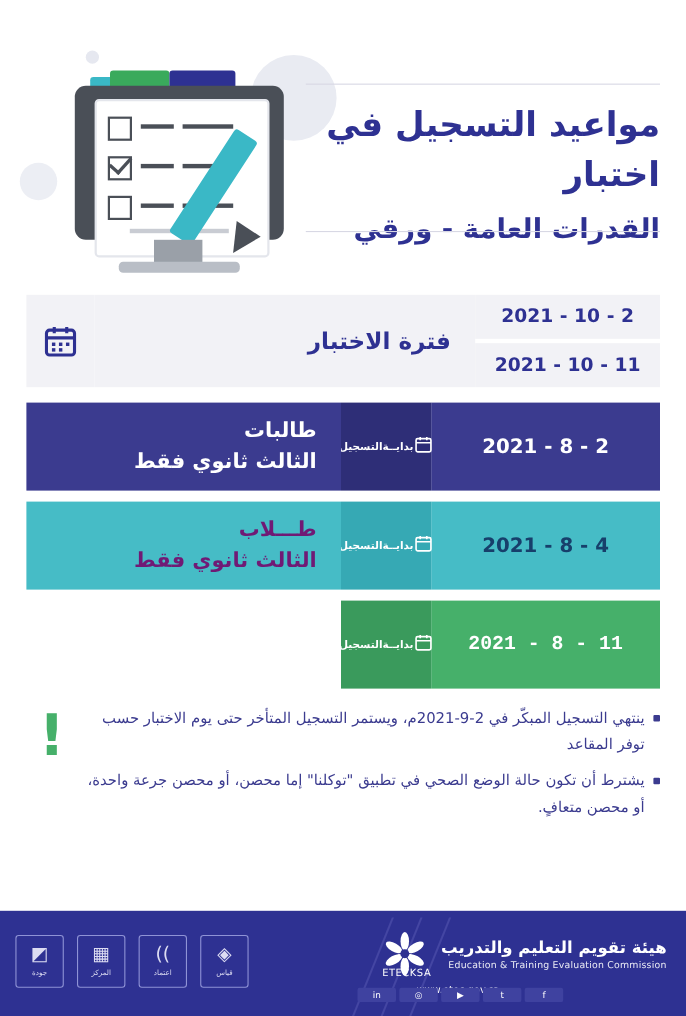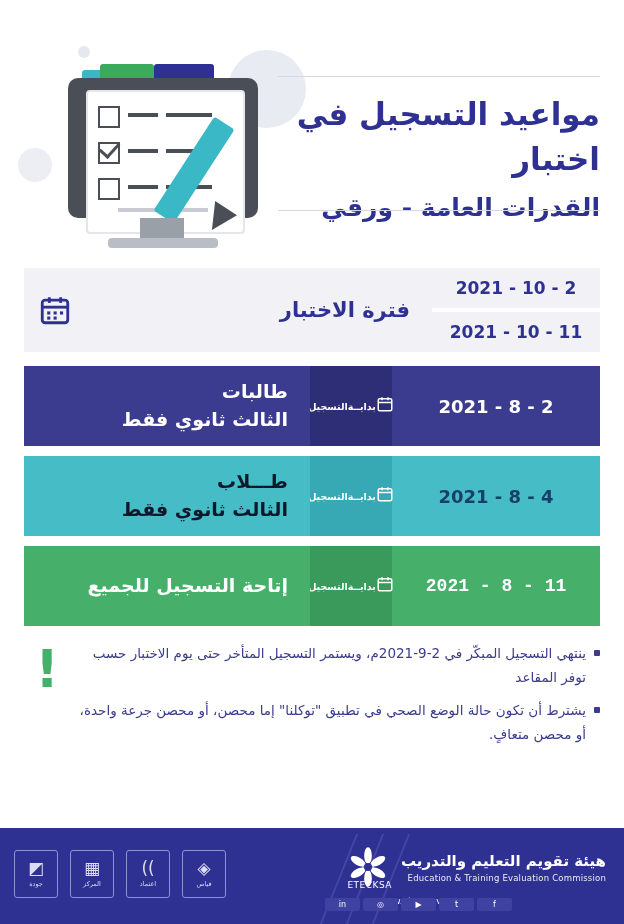--- a/index.html
+++ b/index.html
@@ -106,21 +106,21 @@
     color:#ffffff;
   }
   .crow .mid .mlabel{font-size:9.5px;font-weight:bold;line-height:1.35;text-align:center;margin-top:3px;}
   .crow .date{
     width:208px;display:flex;align-items:center;justify-content:center;
     color:#ffffff;font-weight:bold;font-size:18px;
   }
   .r1 .title{background:#3b3b8f;}
   .r1 .mid{background:#2e2e77;}
   .r1 .date{background:#3b3b8f;}
-  .r2 .title{background:#46bcc6;color:#0f172a;}
+  .r2 .title{background:#46bcc6;color:#701a75;}
   .r2 .mid{background:#36a9b4;}
   .r2 .date{background:#46bcc6;color:#173f6b;}
   .r3 .title{background:#46b06a;}
   .r3 .mid{background:#3a9a5c;}
   .r3 .date{background:#46b06a;font-family:Liberation Mono, monospace;}
   .title-2l{display:flex;flex-direction:column;align-items:flex-start;}
 
   
   .notes{margin:16px 24px 0 24px;position:relative;display:flex;}
   .notes ul{list-style:none;margin:0;padding:0;flex:1;}
@@ -275,25 +275,20 @@
           <svg width="18" height="18" viewBox="0 0 24 24" fill="none" stroke="currentColor" stroke-width="2">
             <rect x="3" y="5" width="18" height="16" rx="2"></rect>
             <line x1="3" y1="10" x2="21" y2="10"></line>
             <line x1="8" y1="3" x2="8" y2="7"></line>
             <line x1="16" y1="3" x2="16" y2="7"></line>
           </svg>
         </span>
         <span class="mlabel">بدايــة</span>
         <span class="mlabel">التسجيل</span>
       </div>
-      <div class="title">
-        <div class="title-2l">
-          <span>إتاحة التسجيل للجميع</span>
-        </div>
-      </div>
     </div>
 
   </div>
 
   <div class="notes">
     <ul>
       <li>ينتهي التسجيل المبكّر في 2-9-2021م، ويستمر التسجيل المتأخر حتى يوم الاختبار حسب توفر المقاعد</li>
       <li>يشترط أن تكون حالة الوضع الصحي في تطبيق "توكلنا" إما محصن، أو محصن جرعة واحدة، أو محصن متعافٍ.</li>
     </ul>
     <div class="bang">!</div>

